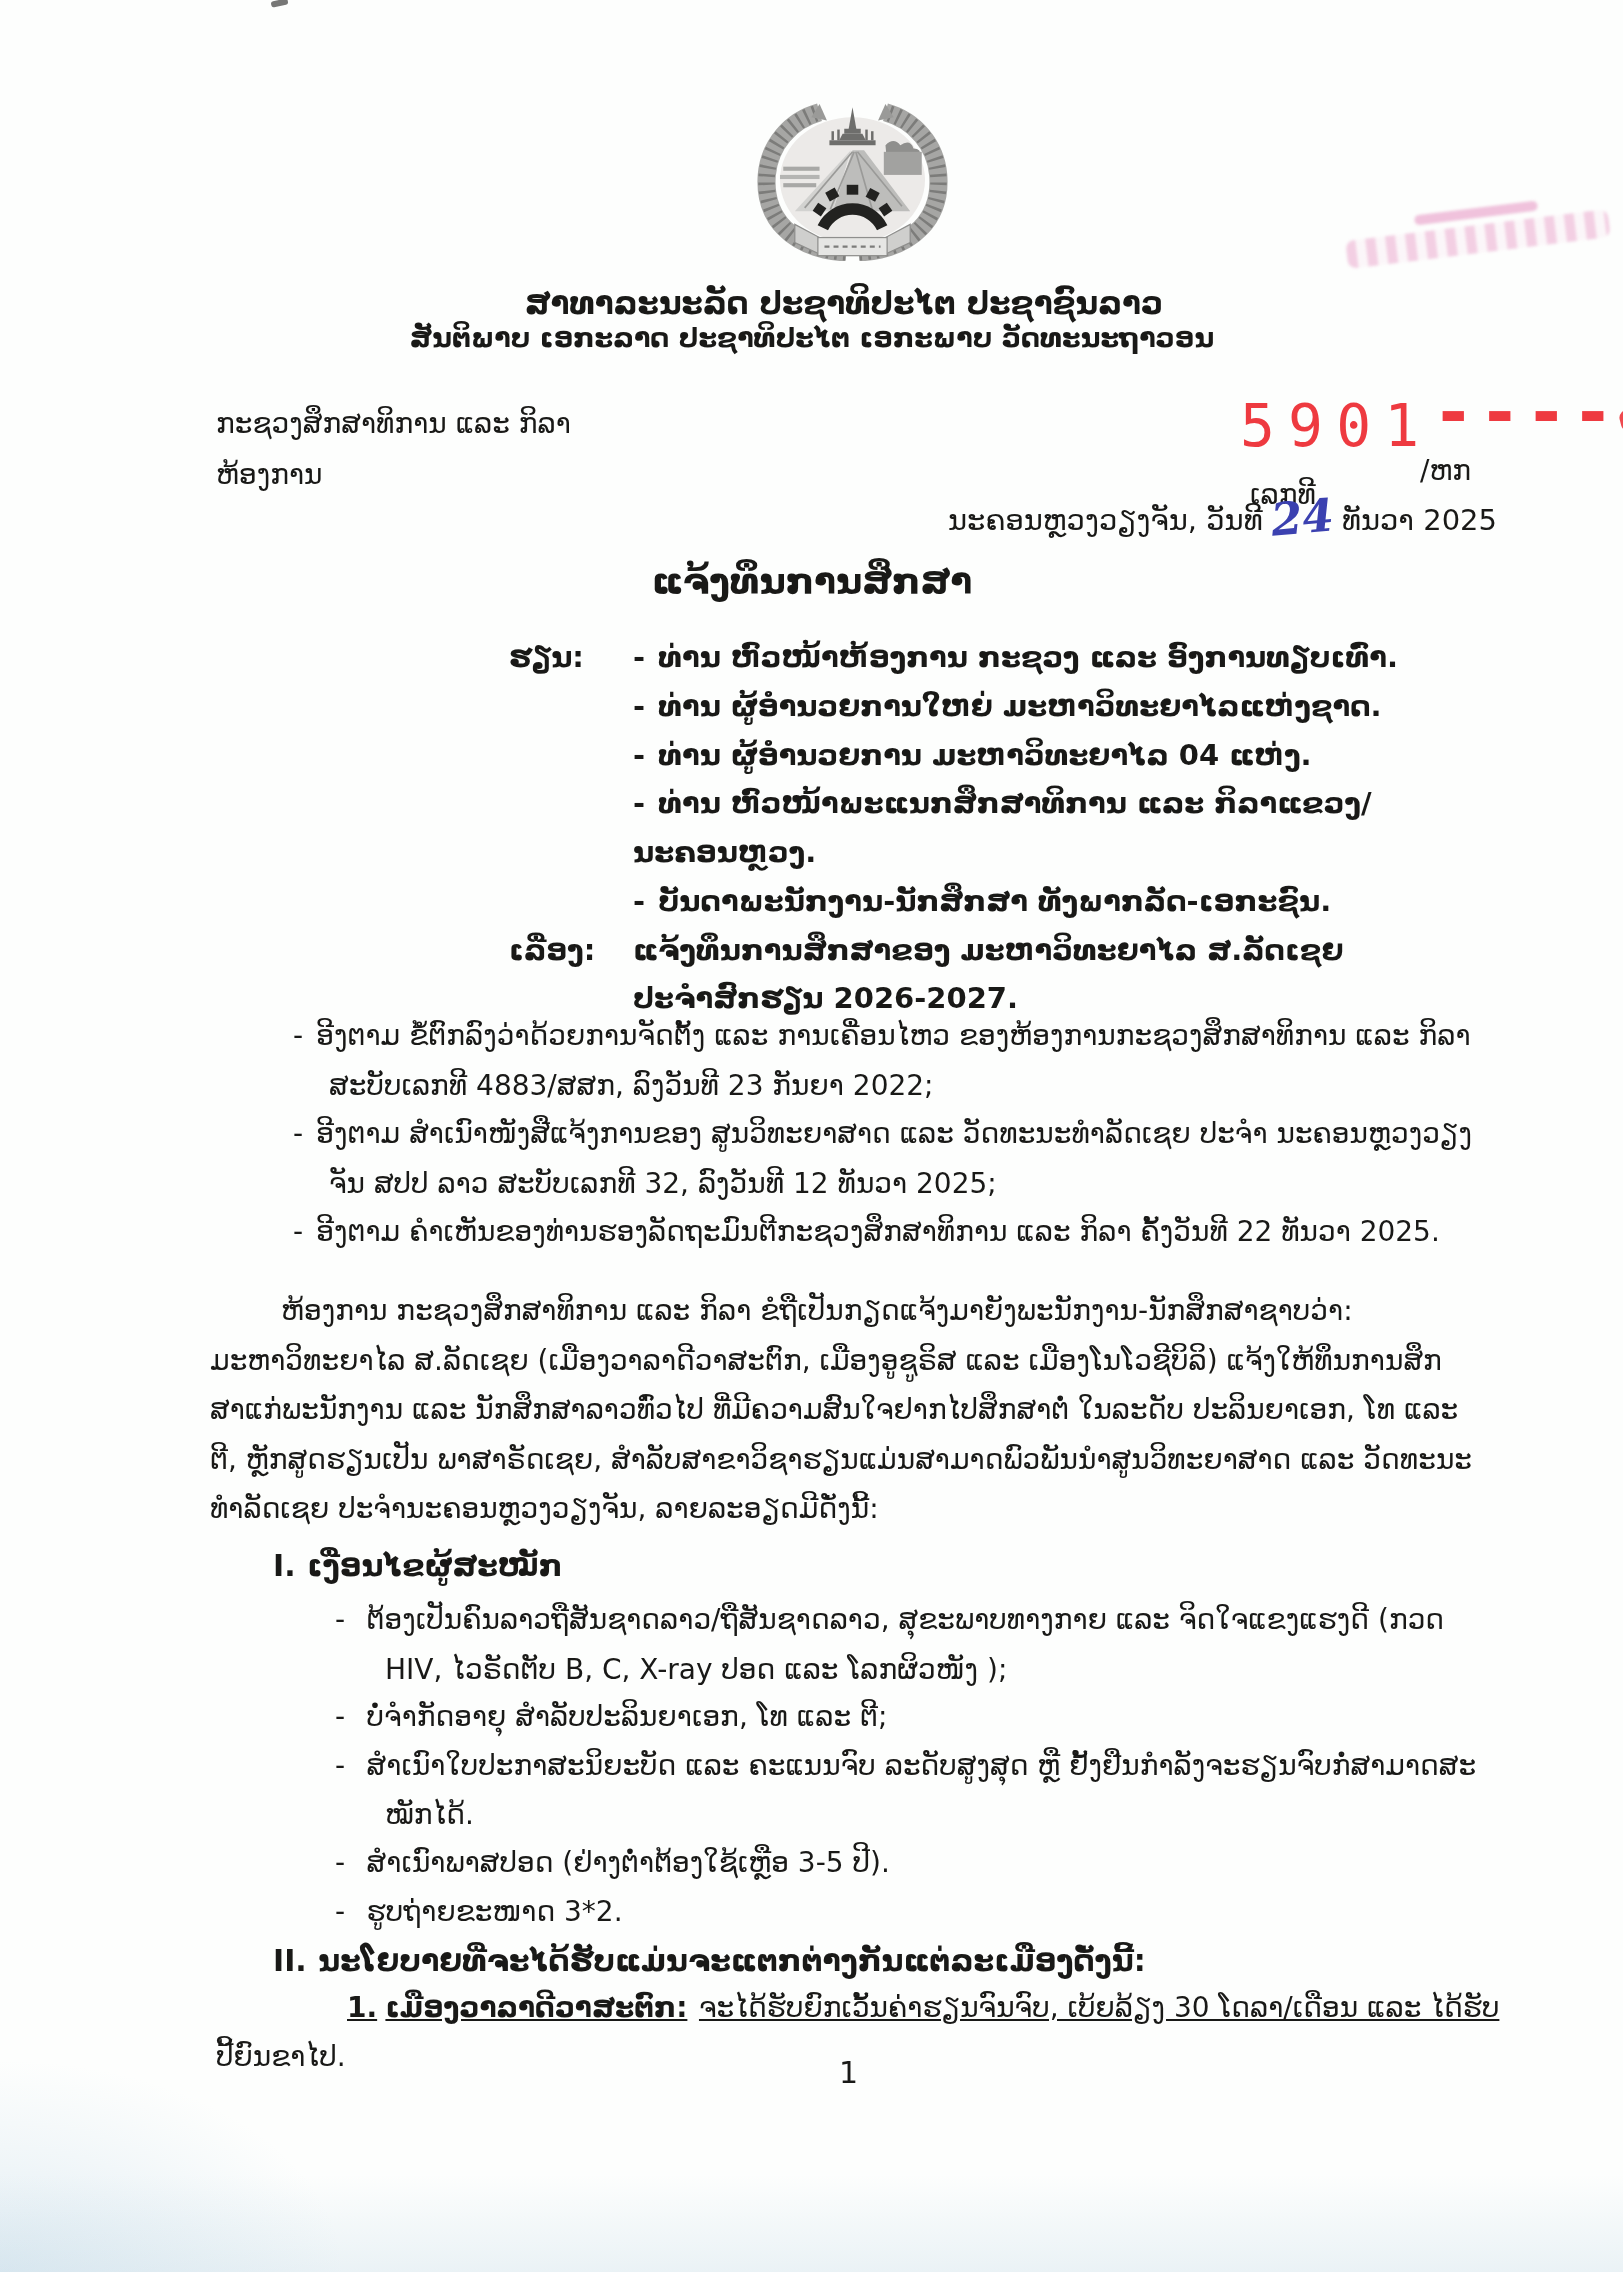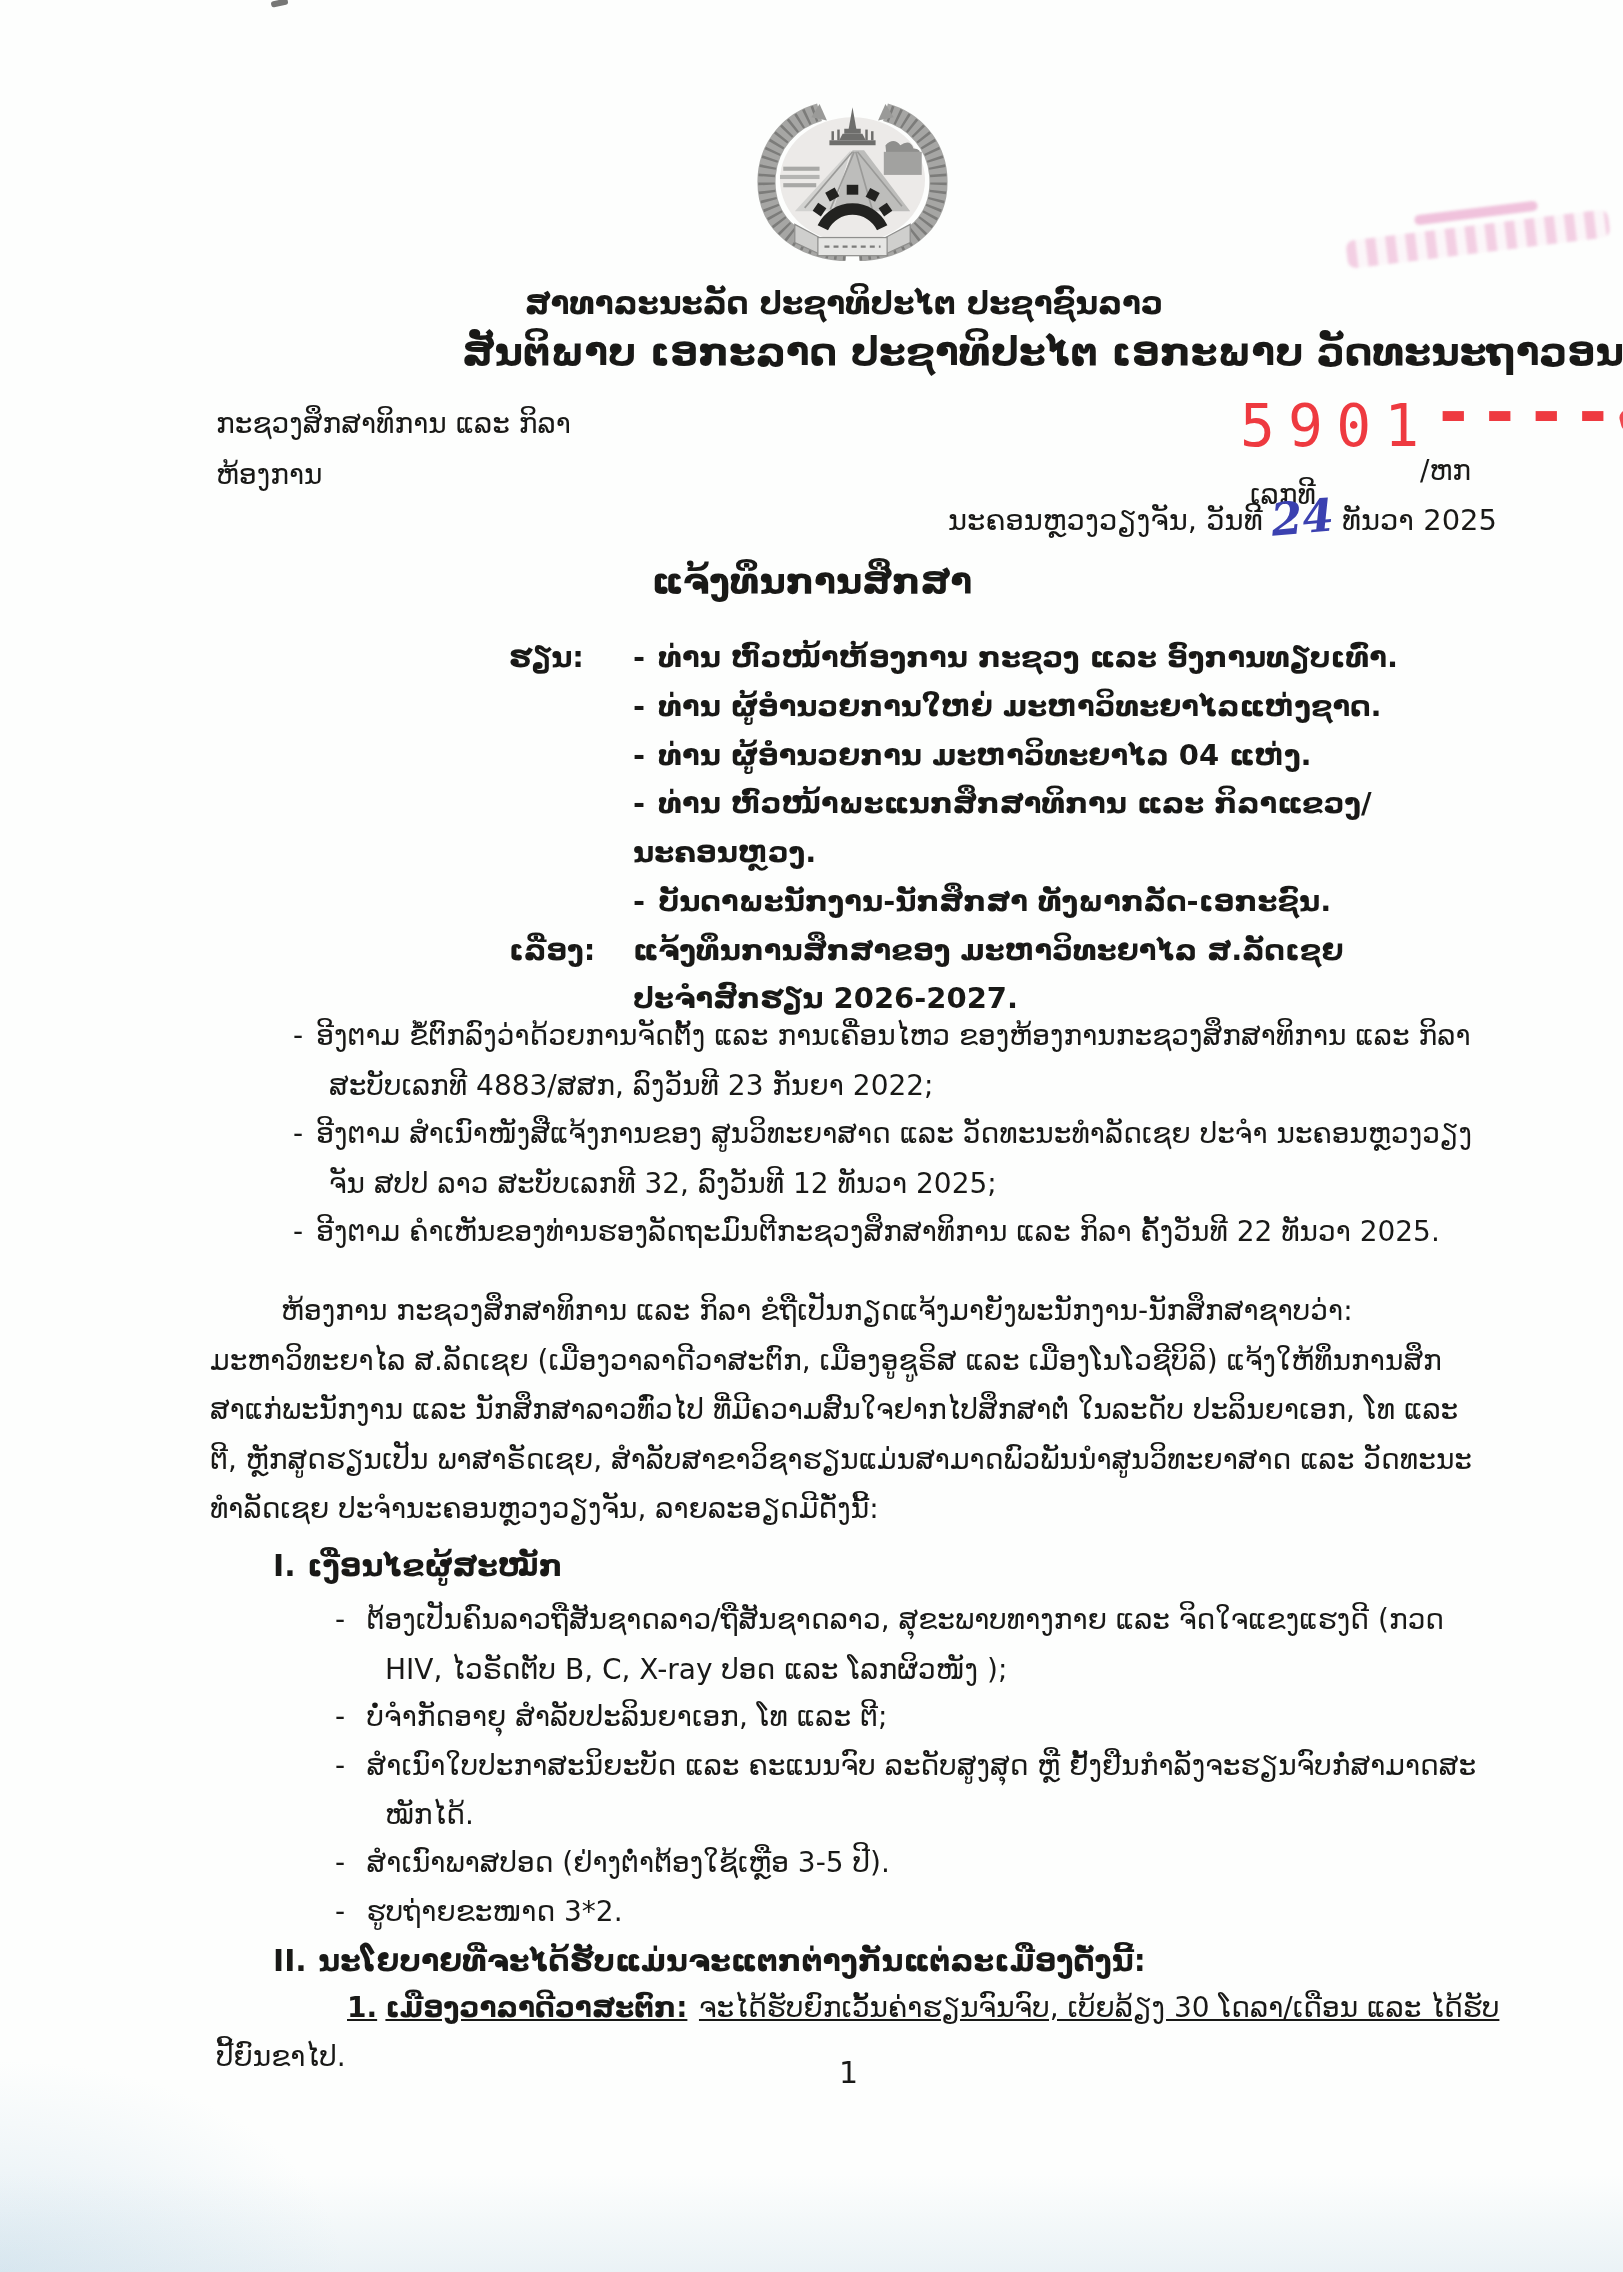--- a/index.html
+++ b/index.html
@@ -8,21 +8,21 @@
     background:#fdfefd;overflow:hidden;
     font-family:"DejaVu Sans",sans-serif;color:#191917;
   }
   .abs{position:absolute;}
   .t{font-size:28px;line-height:1.3;white-space:nowrap;}
   .b{font-weight:bold;}
   .center{left:0;width:100%;text-align:center;}
   .dash{display:inline-block;margin-right:13.2px;}
   
   .motto1{top:283px;font-size:31px;padding-left:32px;}
-  .motto2{top:327px;font-size:39px;text-align:right;}
+  .motto2{top:320px;font-size:27px;}
   .ministry{left:216px;top:406px;}
   .office{left:216px;top:457px;}
   .refno-label{left:1250px;top:477px;}
   .refno-suffix{left:1420px;top:453px;}
   .dateline{top:492px;left:948px;font-size:29px;white-space:nowrap;}
   .hand{
     display:inline-block;color:#3b41b0;font-family:"DejaVu Serif",serif;
     font-style:italic;font-weight:bold;font-size:45px;line-height:1;
     transform:rotate(-5deg);margin:0 8.3px;position:relative;top:3.3px;
   }

